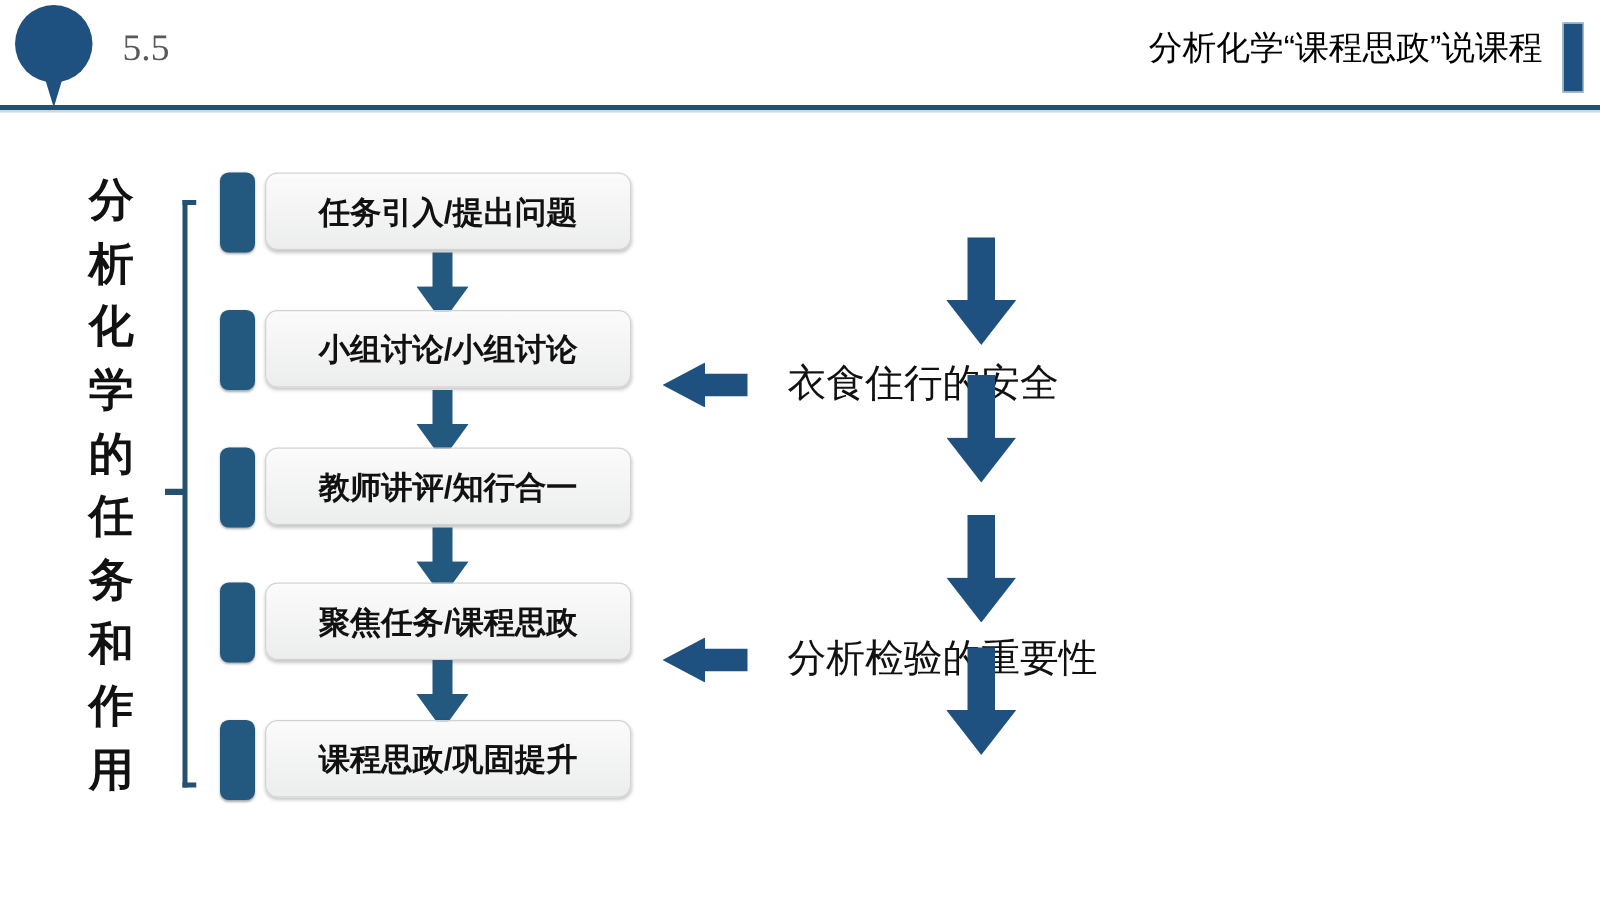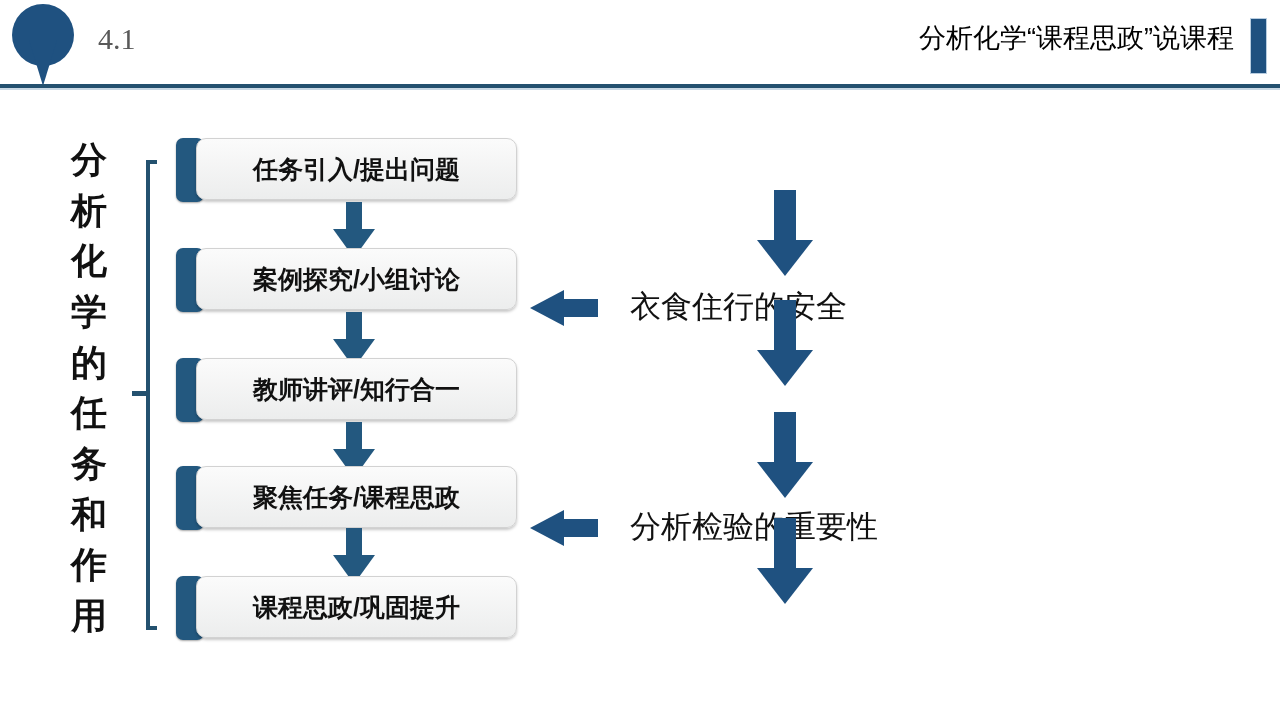--- a/index.html
+++ b/index.html
@@ -37,21 +37,21 @@
   .bracket{position:absolute;left:132px;top:160px;width:22px;height:470px;}
   .br-vert{position:absolute;left:14px;top:0;width:4px;height:470px;background:#24516F;}
   .br-top{position:absolute;left:14px;top:0;width:11px;height:4px;background:#24516F;}
   .br-bot{position:absolute;left:14px;top:466px;width:11px;height:4px;background:#24516F;}
   .br-mid{position:absolute;left:0px;top:231px;width:16px;height:5px;background:#24516F;}
 
   
   .row{position:absolute;left:0;height:64px;}
   .tab{position:absolute;left:176px;width:28px;height:64px;border-radius:7px;
        background:#23587F;box-shadow:0 1px 2px rgba(0,0,0,.35);}
-  .box{position:absolute;left:196px;width:321px;height:62px;border-radius:10px;
+  .box{position:absolute;left:212px;width:293px;height:62px;border-radius:10px;
        background:linear-gradient(#fbfbfb,#eceded);border:1px solid #d2d2d2;
        box-shadow:0 2px 3px rgba(0,0,0,.22);
        display:flex;align-items:center;justify-content:center;box-sizing:border-box;}
   .box-label{font-size:25px;font-weight:bold;color:#111;letter-spacing:0px;white-space:nowrap;}
 
   
   .darrow{position:absolute;width:42px;height:56px;}
   .darrow .shaft{position:absolute;left:13px;top:0;width:16px;height:30px;background:#23587F;}
   .darrow .head{position:absolute;left:0;top:27px;width:42px;height:29px;background:#23587F;
                 clip-path:polygon(0% 0%,100% 0%,50% 100%);}
@@ -73,21 +73,21 @@
                  clip-path:polygon(0% 0%,100% 0%,50% 100%);}
 </style>
 </head>
 <body>
 
 <div class="header">
   <div class="pin">
     <div class="pin-ball"></div>
     <div class="pin-tip"></div>
   </div>
-  <div class="hdr-num">4.1</div>
+  <div class="hdr-num">5.5</div>
   <div class="hdr-right">分析化学“课程思政”说课程</div>
   <div class="hdr-bar"></div>
   <div class="hdr-rule"></div>
   <div class="hdr-rule2"></div>
 </div>
 
 <div class="vtitle">
   <span>分</span>
   <span>析</span>
   <span>化</span>
@@ -123,21 +123,21 @@
   <div class="head"></div>
 </div>
 <div class="bdarrow" style="left:757px;top:190px;">
   <div class="shaft"></div>
   <div class="head"></div>
 </div>
 
 <div class="row" style="top:248px;">
   <div class="tab"></div>
   <div class="box">
-    <span class="box-label">案例探究/小组讨论</span>
+    <span class="box-label">小组讨论/小组讨论</span>
   </div>
   <div class="larrow" style="left:530px;top:262px;">
     <div class="ltail"></div>
     <div class="lhead"></div>
   </div>
   <div class="rtext" style="top:258px;">分析检验的重要性</div>
 </div>
 <div class="darrow" style="left:333px;top:312px;">
   <div class="shaft"></div>
   <div class="head"></div>

